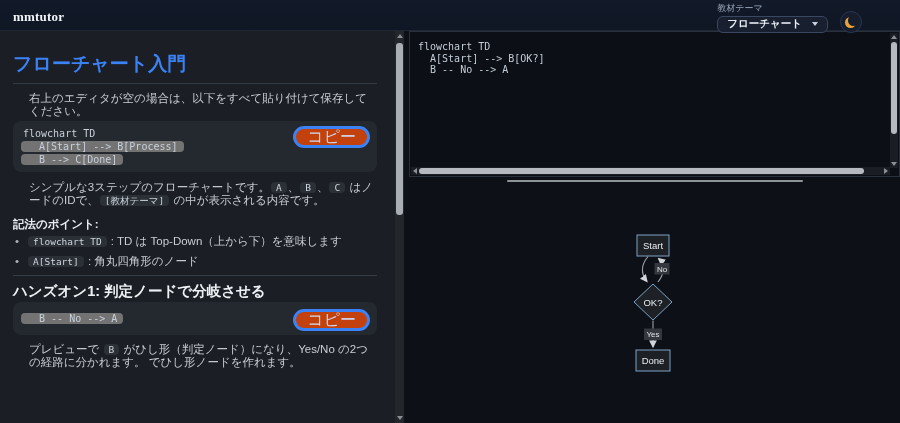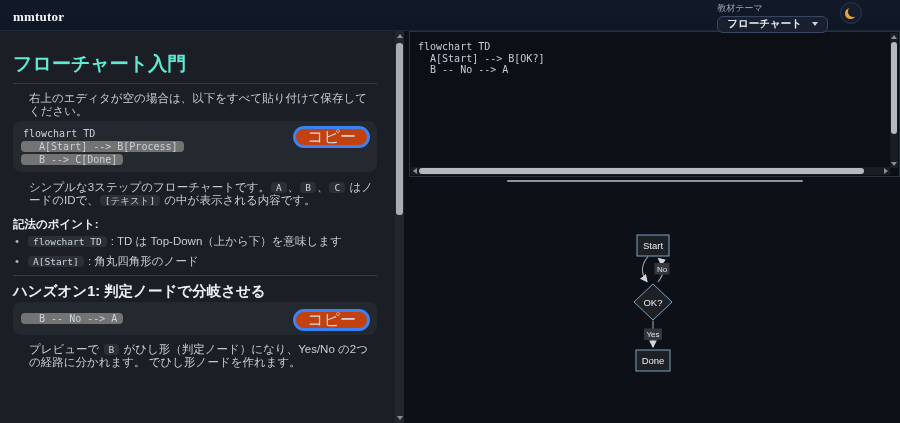--- a/index.html
+++ b/index.html
@@ -4,38 +4,38 @@
 <style>
   * { margin:0; padding:0; box-sizing:border-box; }
   html,body { width:900px; height:423px; overflow:hidden; background:#0d1117;
               font-family:"Liberation Sans","DejaVu Sans",sans-serif; }
 
   
   .app-header { position:absolute; left:0; top:0; width:900px; height:31px;
     background:linear-gradient(180deg,#121a29,#0f1624); border-bottom:1px solid #1d2736;
     display:flex; align-items:center; justify-content:space-between; padding:4px 38px 0 13px; z-index:5;font-family:Liberation Serif, serif; }
   .brand { color:#f2f5f9; font-size:13px; font-weight:bold; letter-spacing:.2px; }
-  .hdr-right { display:flex; align-items:flex-start; gap:12px;margin-left:8px; }
+  .hdr-right { display:flex; align-items:flex-end; gap:12px;margin-left:8px; }
   .theme-col { display:flex; flex-direction:column; gap:1px; }
   .theme-label { color:#97a3b8; font-size:9px; }
   .theme-select { display:flex; align-items:center; gap:10px; background:#18202f;
     border:1px solid #3a4763; border-radius:6px; padding:2px 9px; cursor:pointer; height:17px; }
   .theme-select .val { color:#e9eef6; font-size:10.5px; font-weight:bold; }
   .chev { width:0; height:0; border-left:3.5px solid transparent; border-right:3.5px solid transparent;
     border-top:4px solid #c9d2e2; }
   .moon-btn { width:22px; height:22px; border-radius:50%; background:#161e2d; border:1px solid #2a3550;
     display:flex; align-items:center; justify-content:center; cursor:pointer; overflow:hidden; }
   .crescent { width:11px; height:11px; border-radius:50%; box-shadow:-3px 2px 0 0 #e8a33d;
     transform:translate(2px,-1px); }
 
   
   .left-panel { position:absolute; left:0; top:31px; width:395px; height:392px;
     background:#1b1e24; overflow:hidden; }
   .left-content { position:absolute; left:13px; top:0; width:364px; color:#c9ced5; }
-  h1.doc-title { margin-top:21px; font-size:19px; line-height:24px; color:#5eead4;
+  h1.doc-title { margin-top:21px; font-size:19px; line-height:24px; color:#3b82f6;
     padding-bottom:7px; border-bottom:1px solid #343a43; font-weight:bold; }
   h2.sec { font-size:14.5px; line-height:14px; color:#eef1f4; font-weight:bold; }
   .h2-1 { margin-top:10px; } .h2-2 { margin-top:8px; }
   p.body { font-size:11.5px; line-height:13px;margin-left:16px; }
   .p1 { margin-top:8px; } .p2 { margin-top:9px; line-height:14px; }
   .pbold { margin-top:11px; font-weight:bold; color:#e9edf1; line-height:13px; font-size:11.5px; }
   .p3 { margin-top:5px; line-height:14px; } .p4 { margin-top:8px; line-height:14px; }
   code.ic { font-family:"DejaVu Sans Mono","Liberation Mono",monospace; font-size:9.5px;
     background:#2b3037; color:#ccd4dd; border-radius:4px; padding:0 5px; margin:0 1px; }
   .code-block { position:relative; margin-top:3px; background:#24282f; border-radius:8px;
@@ -113,21 +113,21 @@
 
     <p class="body p1">右上のエディタが空の場合は、以下をすべて貼り付けて保存してください。</p>
 
     <div class="code-block">
       <div class="code-line"><span>flowchart TD</span></div>
       <div class="code-line"><span class="hl">  A[Start] --&gt; B[Process]</span></div>
       <div class="code-line"><span class="hl">  B --&gt; C[Done]</span></div>
       <button class="copy-btn">コピー</button>
     </div>
 
-    <p class="body p2">シンプルな3ステップのフローチャートです。<code class="ic">A</code>、<code class="ic">B</code>、<code class="ic">C</code> はノードのIDで、<code class="ic">[テキスト]</code> の中が表示される内容です。</p>
+    <p class="body p2">シンプルな3ステップのフローチャートです。<code class="ic">A</code>、<code class="ic">B</code>、<code class="ic">C</code> はノードのIDで、<code class="ic">[教材テーマ]</code> の中が表示される内容です。</p>
     <p class="pbold">記法のポイント:</p>
 
     <ul class="points">
       <li><code class="ic">flowchart TD</code> : TD は Top-Down（上から下）を意味します</li>
       <li><code class="ic">A[Start]</code> : 角丸四角形のノード</li>
     </ul>
 
     <hr class="rule r1">
 
     <h2 class="sec h2-2">ハンズオン1: 判定ノードで分岐させる</h2>

